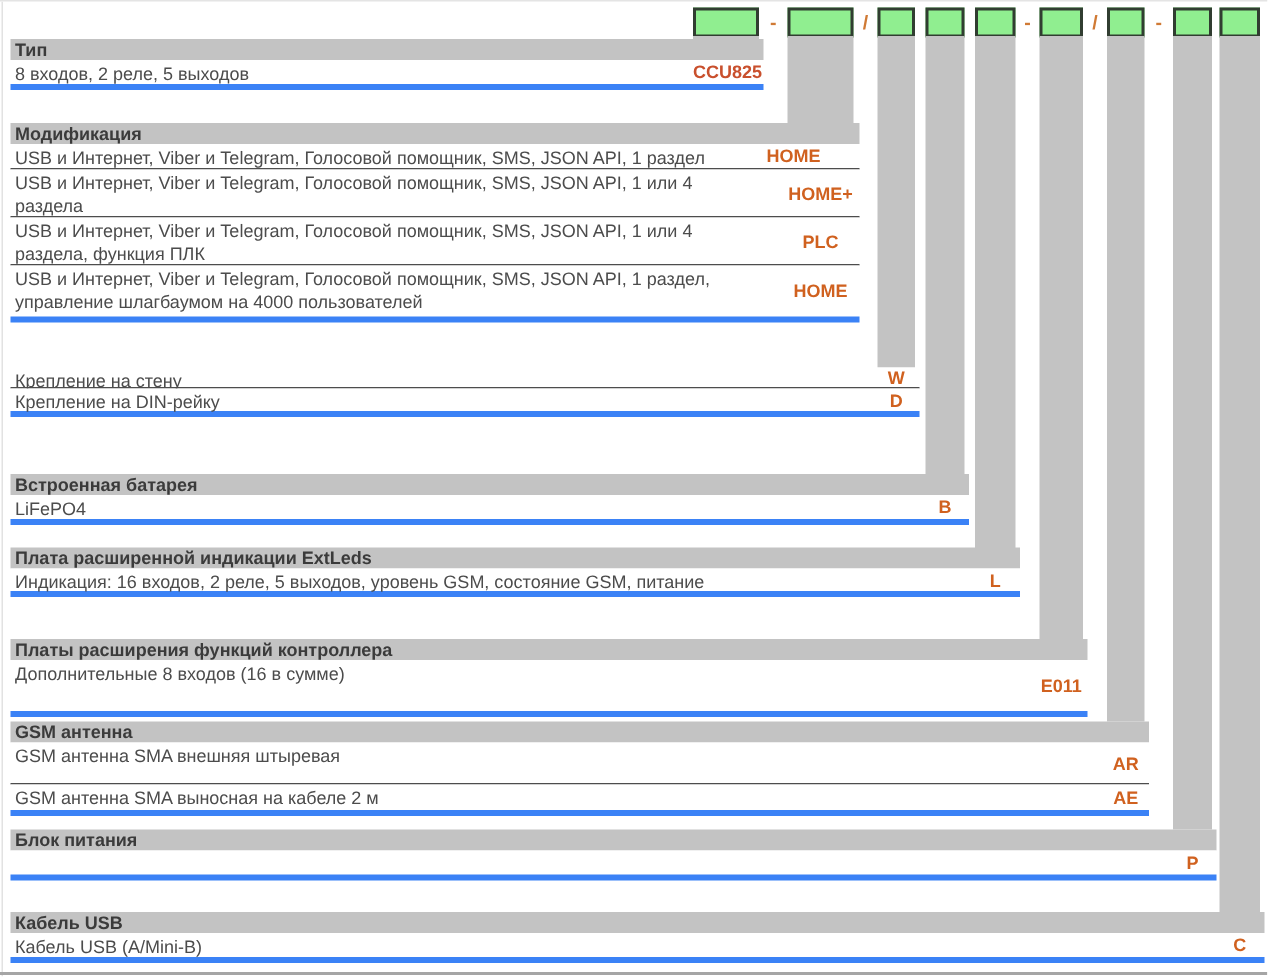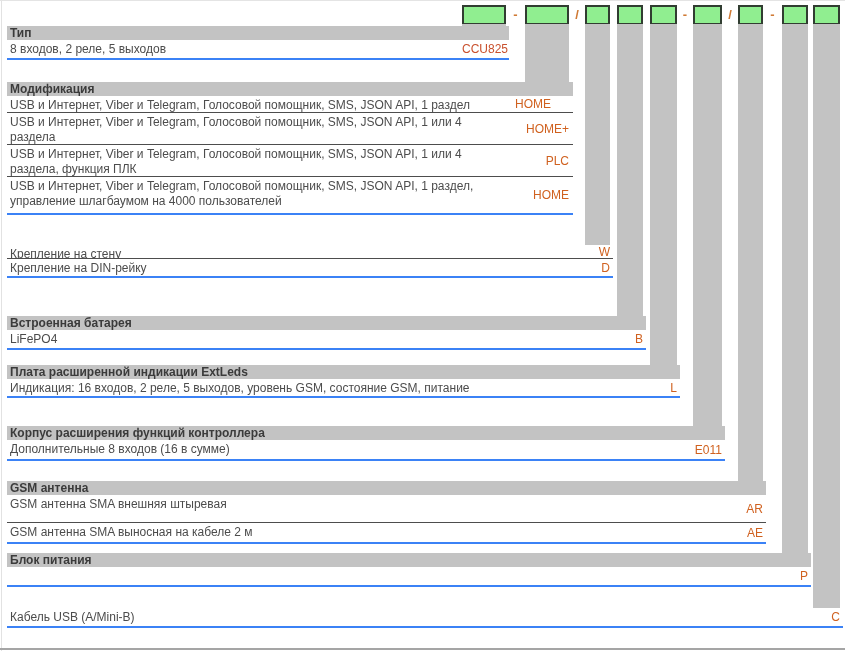--- a/index.html
+++ b/index.html
@@ -30,25 +30,25 @@
   .section { position:absolute; left:7px; }
   .sec-header {
     height:14px; background:#c3c3c3; color:#3b3b3b;
     font-size:12px; font-weight:bold; line-height:14px; padding-left:3px;
   }
   .row {
     position:relative; background:#ffffff;
     border-bottom:1px solid #4d4d4d;
     font-size:12px; color:#4c4c4c;
   }
-  .row.last { border-bottom:2px solid #3b82f6; }
+  .row.last { border-bottom:4px solid #3b82f6; }
   .row-text { display:block; padding:2px 0 0 3px; line-height:15px; white-space:pre-line; }
   .row-code {
     position:absolute; top:50%; transform:translateY(-50%);
-    text-align:right; font-weight:normal; font-size:12px; color:#d0611f;
+    text-align:center; font-weight:bold; font-size:12px; color:#d0611f;
   }
   .row-code.type { color:#c9502d; }
 </style>
 </head>
 <body>
 
 <div id="root">
   <div class="edge-left"></div>
 
   <div class="gbox" style="left:462px;width:44px"></div>
@@ -128,22 +128,22 @@
 
   <div class="section" style="top:364px;width:673px">
     <div class="sec-header">Плата расширенной индикации ExtLeds</div>
     <div class="row last" style="height:19px">
       <span class="row-text">Индикация: 16 входов, 2 реле, 5 выходов, уровень GSM, состояние GSM, питание</span>
       <span class="row-code" style="left:643px;width:27px">L</span>
     </div>
   </div>
 
   <div class="section" style="top:425px;width:718px">
-    <div class="sec-header">Корпус расширения функций контроллера</div>
-    <div class="row last" style="height:21px">
+    <div class="sec-header">Платы расширения функций контроллера</div>
+    <div class="row last" style="height:38px">
       <span class="row-text">Дополнительные 8 входов (16 в сумме)</span>
       <span class="row-code" style="left:686px;width:29px">E011</span>
     </div>
   </div>
 
   <div class="section" style="top:480px;width:759px">
     <div class="sec-header">GSM антенна</div>
     <div class="row" style="height:28px">
       <span class="row-text">GSM антенна SMA внешняя штыревая</span>
       <span class="row-code" style="left:731px;width:25px">AR</span>
@@ -155,20 +155,21 @@
   </div>
 
   <div class="section" style="top:552px;width:804px">
     <div class="sec-header">Блок питания</div>
     <div class="row last" style="height:20px">
       <span class="row-code" style="left:775px;width:26px">P</span>
     </div>
   </div>
 
   <div class="section" style="top:607px;width:836px">
+    <div class="sec-header">Кабель USB</div>
     <div class="row last" style="height:20px">
       <span class="row-text">Кабель USB (A/Mini-B)</span>
       <span class="row-code" style="left:806px;width:27px">C</span>
     </div>
   </div>
 
   <div class="bottom-rule"></div>
 </div>
 
 </body></html>

